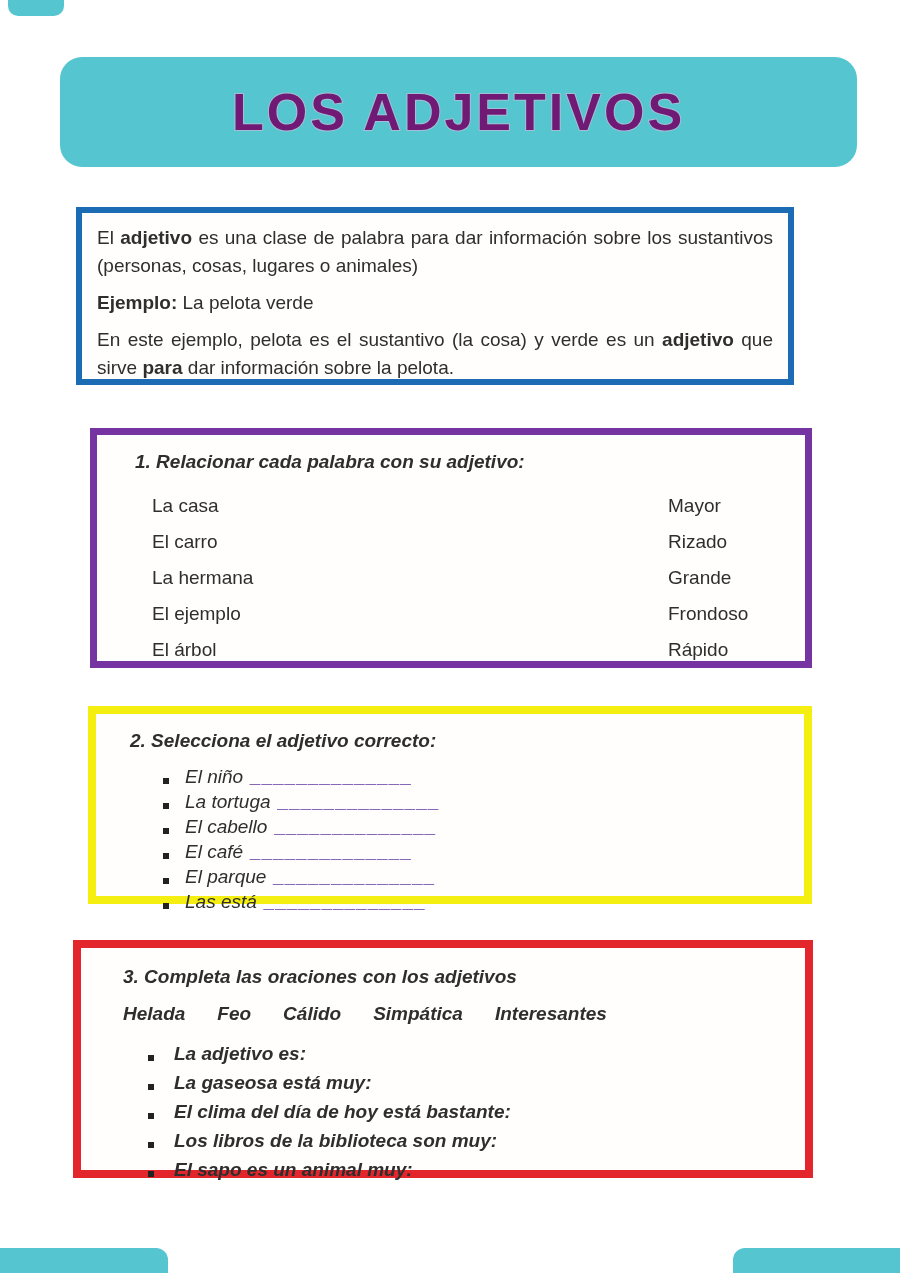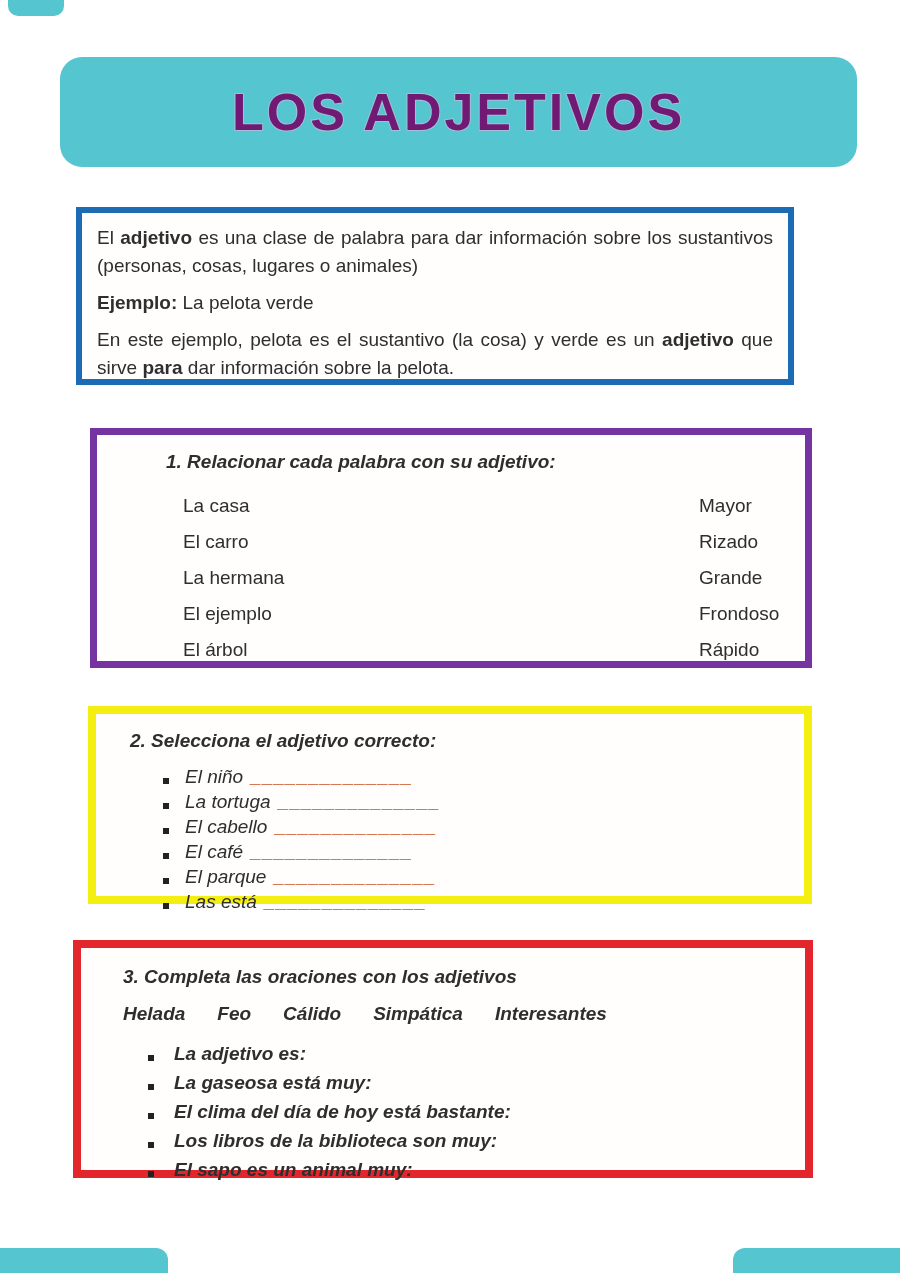--- a/index.html
+++ b/index.html
@@ -34,21 +34,21 @@
     font-size: 52px;
     font-weight: bold;
     letter-spacing: 3px;
     color: #701a75;
     -webkit-text-stroke: 2px #a2c0d4;
     paint-order: stroke fill;
     white-space: nowrap;
   }
 
   
-  .box { position: absolute; background: #fffefd; padding-left: 31px; }
+  .box { position: absolute; background: #fffefd; }
   .box-blue   { left: 76px; top: 207px; width: 718px; height: 178px; border: 6px solid #1b6cb5; padding: 11px 15px 8px 15px; }
   .box-purple { left: 90px; top: 428px; width: 722px; height: 240px; border: 7px solid #7634a2; padding-top: 14px; }
   .box-yellow { left: 88px; top: 706px; width: 724px; height: 198px; border: 8px solid #f5ee11; padding: 14px 0 0 34px; }
   .box-red    { left: 73px; top: 940px; width: 740px; height: 238px; border: 8px solid #e2262b; padding: 16px 0 0 42px; }
 
   
   .box-blue p { font-size: 19px; line-height: 28px; margin-bottom: 9px; }
   .just { text-align: justify; }
   .box-blue b { font-weight: bold; }
 
@@ -66,21 +66,21 @@
   
   .box-yellow .ex-title { margin-left: 0; }
   .b-list-2 { margin-top: 10px; }
   .item { display: flex; align-items: center; }
   .b-list-2 .item { height: 25px; font-size: 19px; font-style: italic; }
   .bullet {
     width: 6px; height: 6px; background: #222;
     margin: 8px 16px 0 33px; flex: 0 0 auto;
   }
   .b-list-2 .lbl { margin-right: 8px; white-space: nowrap; }
-  .blank { color: #c2410c; letter-spacing: 1px; white-space: nowrap; }
+  .blank { color: #4c1d95; letter-spacing: 1px; white-space: nowrap; }
 
   
   .word-bank { margin-top: 13px; font-size: 19px; font-weight: bold; font-style: italic; }
   .word-bank span { margin-right: 32px; }
   .b-list-3 { margin-top: 14px; }
   .b-list-3 .item { height: 29px; font-size: 19px; font-weight: bold; font-style: italic; }
   .b-list-3 .bullet { margin: 9px 20px 0 25px; }
 </style>
 </head>
 <body>

